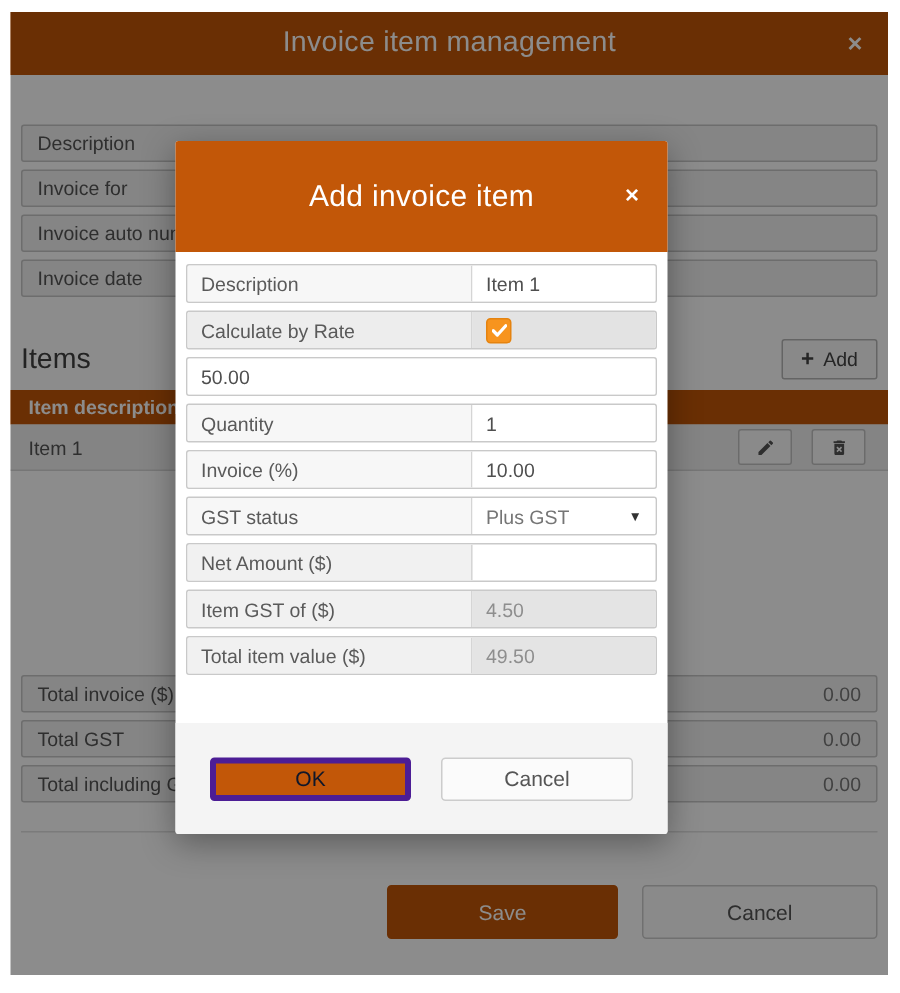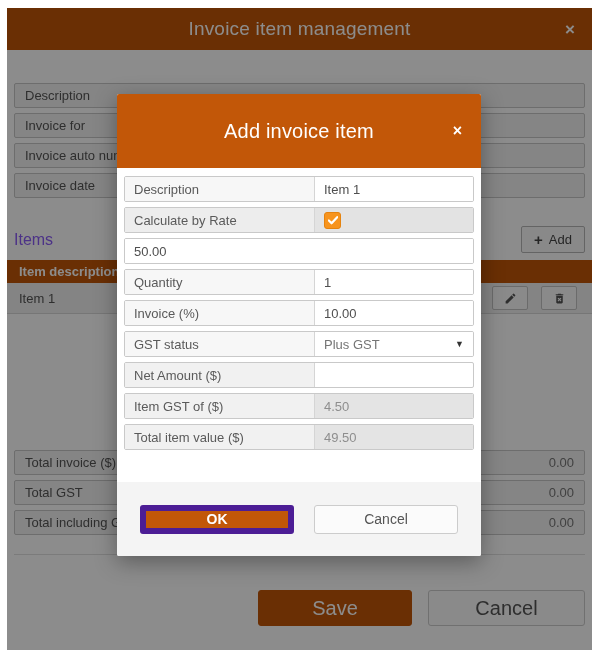--- a/index.html
+++ b/index.html
@@ -21,50 +21,50 @@
   .close-btn{position:absolute;right:17px;top:50%;transform:translateY(-50%);
     color:#fff;font-size:17px;font-weight:bold;line-height:1;cursor:pointer;}
   .bg-body{padding:33px 7px 0;}
   .bg-field{
     height:25px;border:1px solid #c6c6c6;border-radius:2px;background:#f2f2f2;
     display:flex;align-items:center;justify-content:space-between;
     padding:0 10px;margin-bottom:5px;font-size:13px;color:#555;
   }
   .bg-field .val{color:#777;}
   .items-bar{margin-top:28px;display:flex;align-items:center;justify-content:space-between;height:27px;}
-  .items-heading{font-size:16px;color:#8b5cf6;}
+  .items-heading{font-size:19px;color:#404040;}
   .add-btn{
     width:64px;height:27px;background:#fafafa;border:1px solid #b7b7b7;border-radius:2px;
     display:flex;align-items:center;justify-content:center;gap:6px;
     font-size:13px;color:#444;cursor:pointer;
   }
   .add-btn .plus{font-size:15px;font-weight:bold;line-height:1;}
   .items-table{margin:7px -7px 0;}
   .items-thead{height:23px;background:var(--accent);color:#fff;font-size:13px;font-weight:bold;
     display:flex;align-items:center;padding:0 12px;}
   .items-row{height:31px;background:#f0f0f0;border-bottom:1px solid #d8d8d8;
     display:flex;align-items:center;justify-content:space-between;padding:0 15px 0 12px;
     font-size:13px;color:#555;}
   .row-actions{display:flex;gap:13px;}
   .icon-btn{width:36px;height:24px;background:#fcfcfc;border:1px solid #c4c4c4;border-radius:2px;
     display:flex;align-items:center;justify-content:center;cursor:pointer;}
   .icon-btn svg{width:13px;height:13px;fill:#555;}
   .bg-totals{margin-top:136px;}
   .bg-footer{margin-top:19px;border-top:1px solid #e0e0e0;padding:35px 0 0;
     display:flex;justify-content:flex-end;gap:16px;}
-  .btn{height:36px;border-radius:3px;font-size:20px;display:flex;align-items:center;justify-content:center;cursor:pointer;}
+  .btn{height:36px;border-radius:3px;font-size:14px;display:flex;align-items:center;justify-content:center;cursor:pointer;}
   .btn-save{width:154px;background:var(--accent);border:1px solid var(--accent);color:#fff;}
   .btn-cancel-bg{width:157px;background:#fcfcfc;border:1px solid #ccc;color:#555;}
 
   
   .overlay{position:absolute;left:7px;top:8px;width:585px;height:642px;
     background:rgba(0,0,0,0.45);z-index:5;}
 
   
-  .modal{position:absolute;left:117px;top:94px;width:364px;height:462px;z-index:10;
+  .modal{position:absolute;left:117px;top:94px;width:328px;height:462px;z-index:10;
     background:#fff;border-radius:2px;box-shadow:0 6px 22px rgba(0,0,0,0.35);}
   .modal-header{height:74px;background:var(--accent);display:flex;align-items:center;justify-content:center;position:relative;border-radius:2px 2px 0 0;}
   .modal-title{color:#fff;font-size:20px;font-weight:500;letter-spacing:.2px;}
   .modal-close{right:19px;font-size:16px;}
   .modal-body{padding:8px 7px 0;}
   .m-row{display:flex;height:26px;border:1px solid #c9c9c9;border-radius:2px;
     margin-bottom:5px;font-size:13px;overflow:hidden;background:#fff;}
   .m-label{width:190px;background:#f7f7f7;border-right:1px solid #d5d5d5;
     display:flex;align-items:center;padding:0 9px;color:#5a5a5a;flex:none;}
   .m-value{flex:1;display:flex;align-items:center;padding:0 9px;color:#4f4f4f;background:#fff;}
@@ -73,21 +73,21 @@
   .m-row.disabled .m-label{background:#f1f1f1;}
   .m-row.disabled .m-value{background:#e4e4e4;color:#8e8e8e;}
   .m-row.select .m-value{justify-content:space-between;color:#757575;cursor:pointer;}
   .caret{font-size:9px;color:#333;}
   .checkbox{width:17px;height:17px;background:var(--checkbox);border:1px solid #e5830f;border-radius:3px;
     display:flex;align-items:center;justify-content:center;cursor:pointer;}
   .checkbox svg{width:10px;height:9px;}
   .modal-footer{position:absolute;left:0;right:0;bottom:0;height:74px;background:#f4f4f4;
     display:flex;align-items:center;padding:0 23px;gap:20px;border-radius:0 0 2px 2px;}
   .m-btn{flex:1;height:29px;border-radius:3px;font-size:14px;display:flex;align-items:center;justify-content:center;cursor:pointer;}
-  .m-btn-ok{background:var(--accent);border:6px solid #4c1d95;color:#ffffff;font-weight:bold;}
+  .m-btn-ok{background:var(--accent);border:4px solid #4c1d95;color:#0f172a;font-weight:normal;}
   .m-btn-cancel{background:#fbfbfb;border:1px solid #ccc;color:#555;}
 </style>
 </head>
 <body>
 
 <div class="bg-dialog">
   <div class="bg-header">
     <span class="bg-title">Invoice item management</span>
     <span class="close-btn">×</span>
   </div>

